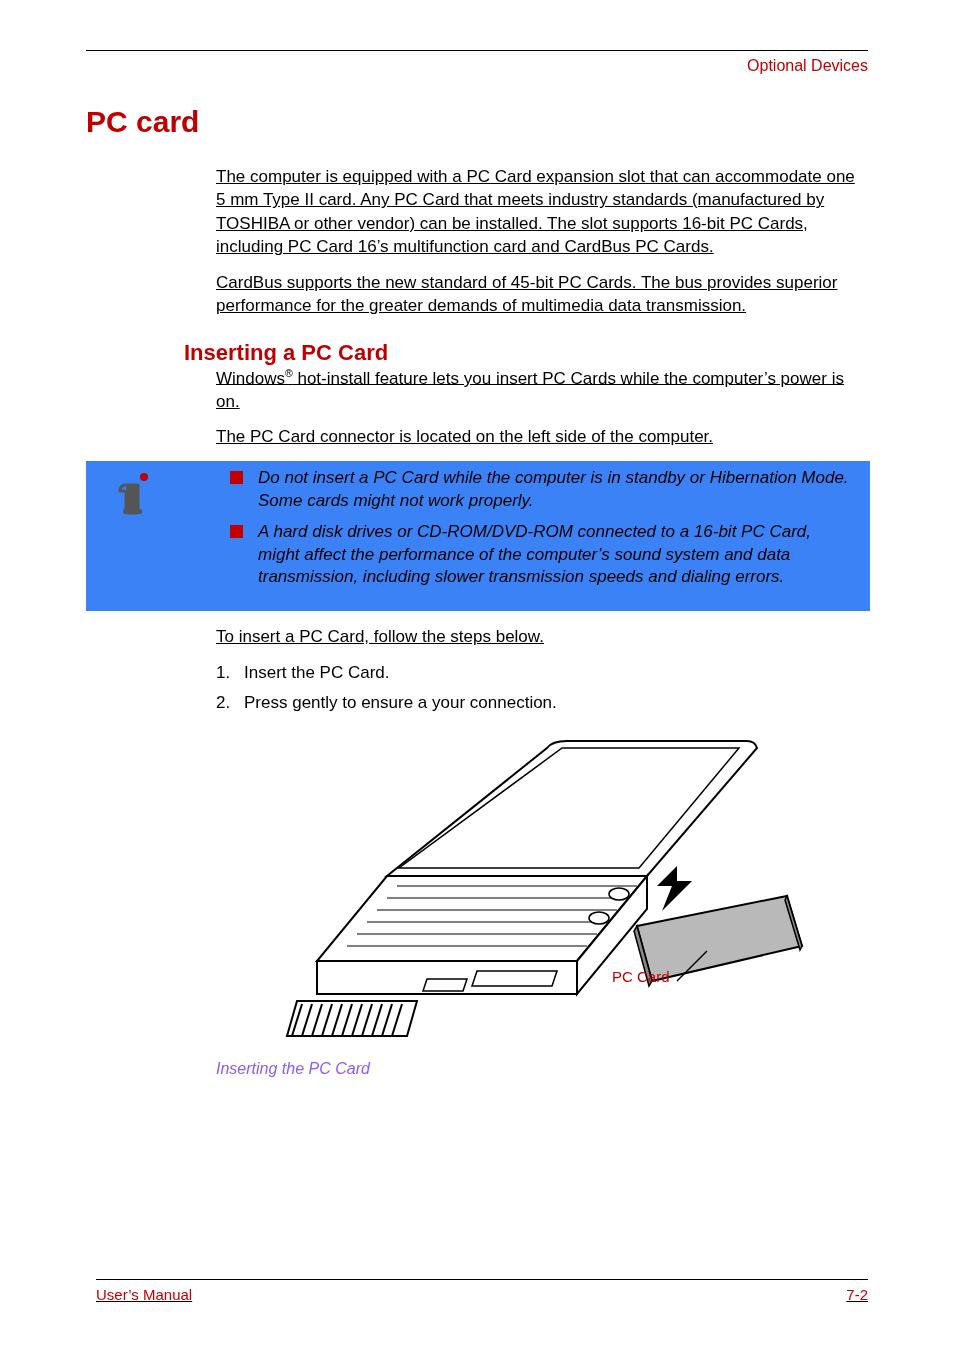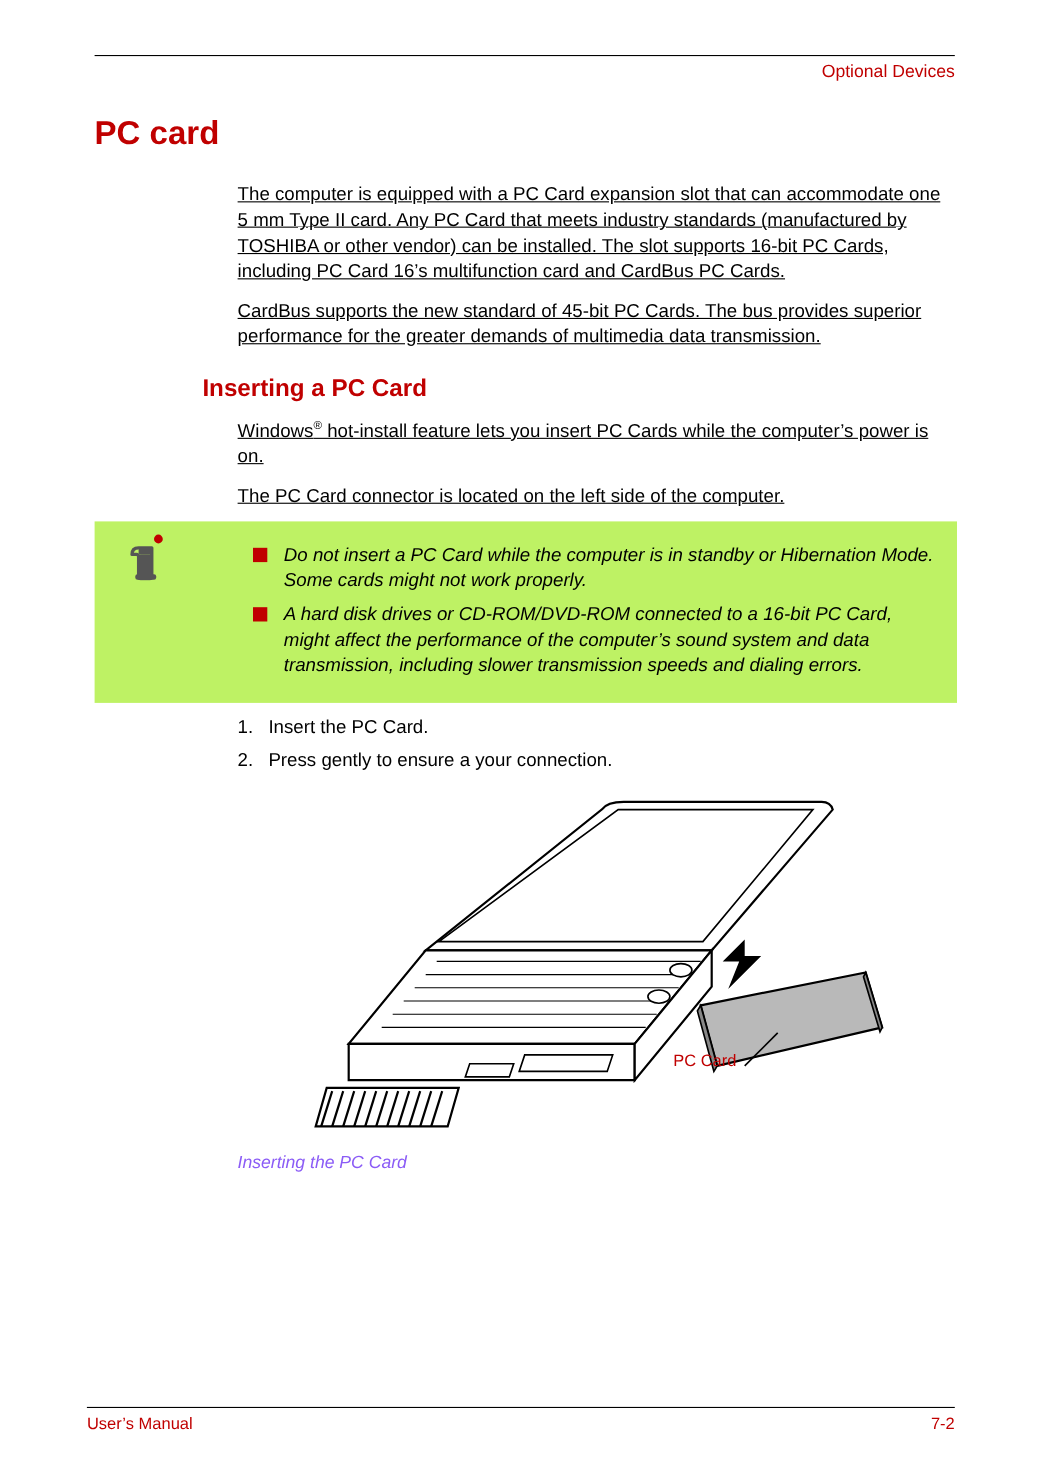--- a/index.html
+++ b/index.html
@@ -1,37 +1,37 @@
 <!DOCTYPE html>
 <html><head>
 <meta charset="utf-8">
 <style>
   * { box-sizing: border-box; margin: 0; padding: 0; }
   html, body { width: 954px; height: 1349px; background: #fff; font-family: Arial, Helvetica, sans-serif; }
   .page { width: 954px; height: 1349px; padding: 30px 86px 30px 86px; position: relative; }
   .header-line { border-top: 1.5px solid #000; margin-top: 20px; }
   .header-text { text-align: right; color: #c00000; font-size: 16px; padding-top: 6px; }
   .h1 { color: #c00000; font-size: 30px; font-weight: bold; margin-top: 30px; margin-bottom: 26px; }
-  .h2 { color: #c00000; font-size: 22px; font-weight: bold; margin-top: 22px; margin-bottom: 14px; margin-left: 98px; }
+  .h2 { color: #c00000; font-size: 22px; font-weight: bold; margin-top: 22px; margin-left: 98px; }
   .body-block { margin-left: 130px; margin-right: 0; }
   .para { font-size: 17px; line-height: 1.38; color: #000; margin-bottom: 12px; text-decoration: underline; }
   .sup { font-size: 0.62em; vertical-align: super; }
-  .note-box { background: #bef264; margin-left: 0; margin-right: -2px; padding: 20px 14px 14px 144px; position: relative; }
+  .note-box { background: #3b82f6; margin-left: 0; margin-right: -2px; padding: 6px 14px 14px 144px; position: relative; }
   .note-icon-wrap { position: absolute; left: 30px; top: 10px; }
   .note-list { list-style: none; }
   .note-list li { position: relative; padding-left: 28px; font-style: italic; font-size: 17px; line-height: 1.35; color: #000; margin-bottom: 8px; }
   .note-list li .sq { position: absolute; left: 0; top: 4px; width: 13px; height: 13px; background: #c00000; }
   .steps { margin-left: 130px; margin-top: 10px; }
   .steps .para-step { font-size: 17px; line-height: 1.4; color: #000; margin-bottom: 6px; display: flex; }
   .steps .num { width: 28px; flex-shrink: 0; }
   .figure-wrap { margin-left: 130px; margin-top: 22px; text-align: center; position: relative; }
   .figure-svg { display: inline-block; }
   .figure-caption { color: #8b5cf6; font-style: italic; font-size: 16px; margin-top: 10px; text-align: left; }
   .pc-card-label { position: absolute; color: #c00000; font-size: 15px; }
-  .footer { position: absolute; bottom: 46px; left: 79px; right: 86px; }
+  .footer { position: absolute; bottom: 46px; left: 96px; right: 86px; text-decoration: underline; }
   .footer-line { border-top: 1.5px solid #000; }
   .footer-row { display: flex; justify-content: space-between; color: #c00000; font-size: 15px; padding-top: 6px; }
 </style>
 </head>
 <body>
 
 <div class="page">
   <div class="header-line"></div>
   <div class="header-text">Optional Devices</div>
 
@@ -66,20 +66,23 @@
         <span class="sq"></span>
         <span>Do not insert a PC Card while the computer is in standby or Hibernation Mode. Some cards might not work properly.</span>
       </li>
       <li>
         <span class="sq"></span>
         <span>A hard disk drives or CD-ROM/DVD-ROM connected to a 16-bit PC Card, might affect the performance of the computer’s sound system and data transmission, including slower transmission speeds and dialing errors.</span>
       </li>
     </ul>
   </div>
 
+  <div class="body-block" style="margin-top:14px;">
+    <p class="para">To insert a PC Card, follow the steps below.</p>
+  </div>
 
   <div class="steps">
     <div class="para-step">
       <span class="num">1.</span>
       <span>Insert the PC Card.</span>
     </div>
     <div class="para-step">
       <span class="num">2.</span>
       <span>Press gently to ensure a your connection.</span>
     </div>

